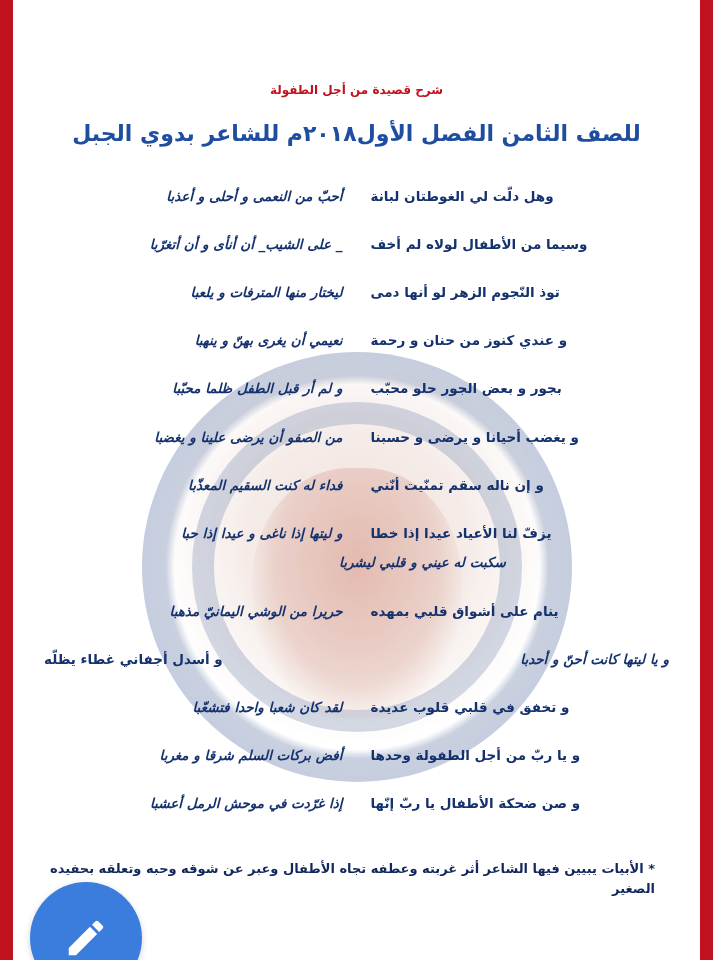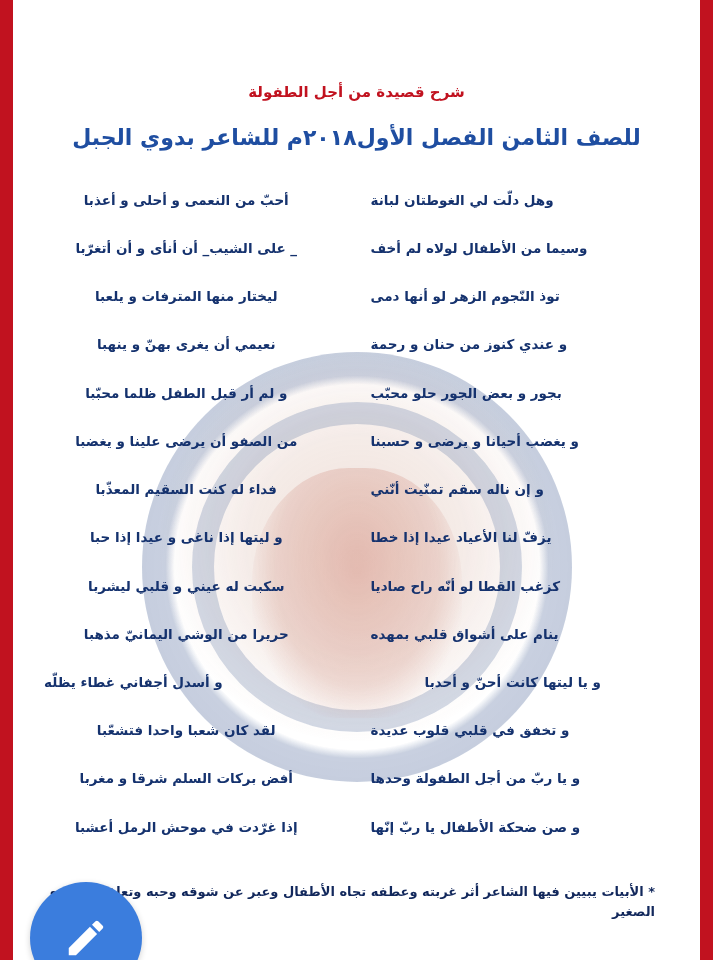--- a/index.html
+++ b/index.html
@@ -76,21 +76,21 @@
   .content {
     position: relative;
     z-index: 2;
     padding: 0;
   }
 
   .title {
     text-align: center;
     color: #c1121f;
     font-weight: bold;
-    font-size: 15px;
+    font-size: 12px;
     margin-top: 82px;
     line-height: 1.4;
   }
   .subtitle {
     text-align: center;
     color: #1f4ea1;
     font-weight: bold;
     font-size: 22px;
     margin-top: 20px;
     line-height: 1.4;
@@ -115,23 +115,24 @@
     width: 50%;
     white-space: nowrap;
   }
   .hemistich.first {
     text-align: left;
     padding-left: 14px;
     box-sizing: border-box;
     margin-top: 19px;
   }
   .hemistich.second {
-    text-align: center;
+    text-align: right;
     padding-right: 14px;
     box-sizing: border-box;
+    font-style: italic;
   }
 
   .note {
     margin-top: 46px;
     padding: 0 58px 0 42px;
     color: #12285c;
     font-weight: bold;
     font-size: 13px;
     line-height: 1.55;
     text-align: right;
@@ -208,21 +209,20 @@
         <span class="hemistich first">و إن ناله سقم تمنّيت أنّني</span>
         <span class="hemistich second">فداء له كنت السقيم المعذّبا</span>
       </div>
 
       <div class="verse-row">
         <span class="hemistich first">يزفّ لنا الأعياد عيدا إذا خطا</span>
         <span class="hemistich second">و ليتها إذا ناغى و عيدا إذا حبا</span>
       </div>
 
       <div class="verse-row">
-        <span class="hemistich first">كزغب القطا لو أنّه راح صاديا</span>
         <span class="hemistich second">سكبت له عيني و قلبي ليشربا</span>
       </div>
 
       <div class="verse-row">
         <span class="hemistich first">ينام على أشواق قلبي بمهده</span>
         <span class="hemistich second">حريرا من الوشي اليمانيّ مذهبا</span>
       </div>
 
       <div class="verse-row">
         <span class="hemistich second">و يا ليتها كانت أحنّ و أحدبا</span>

